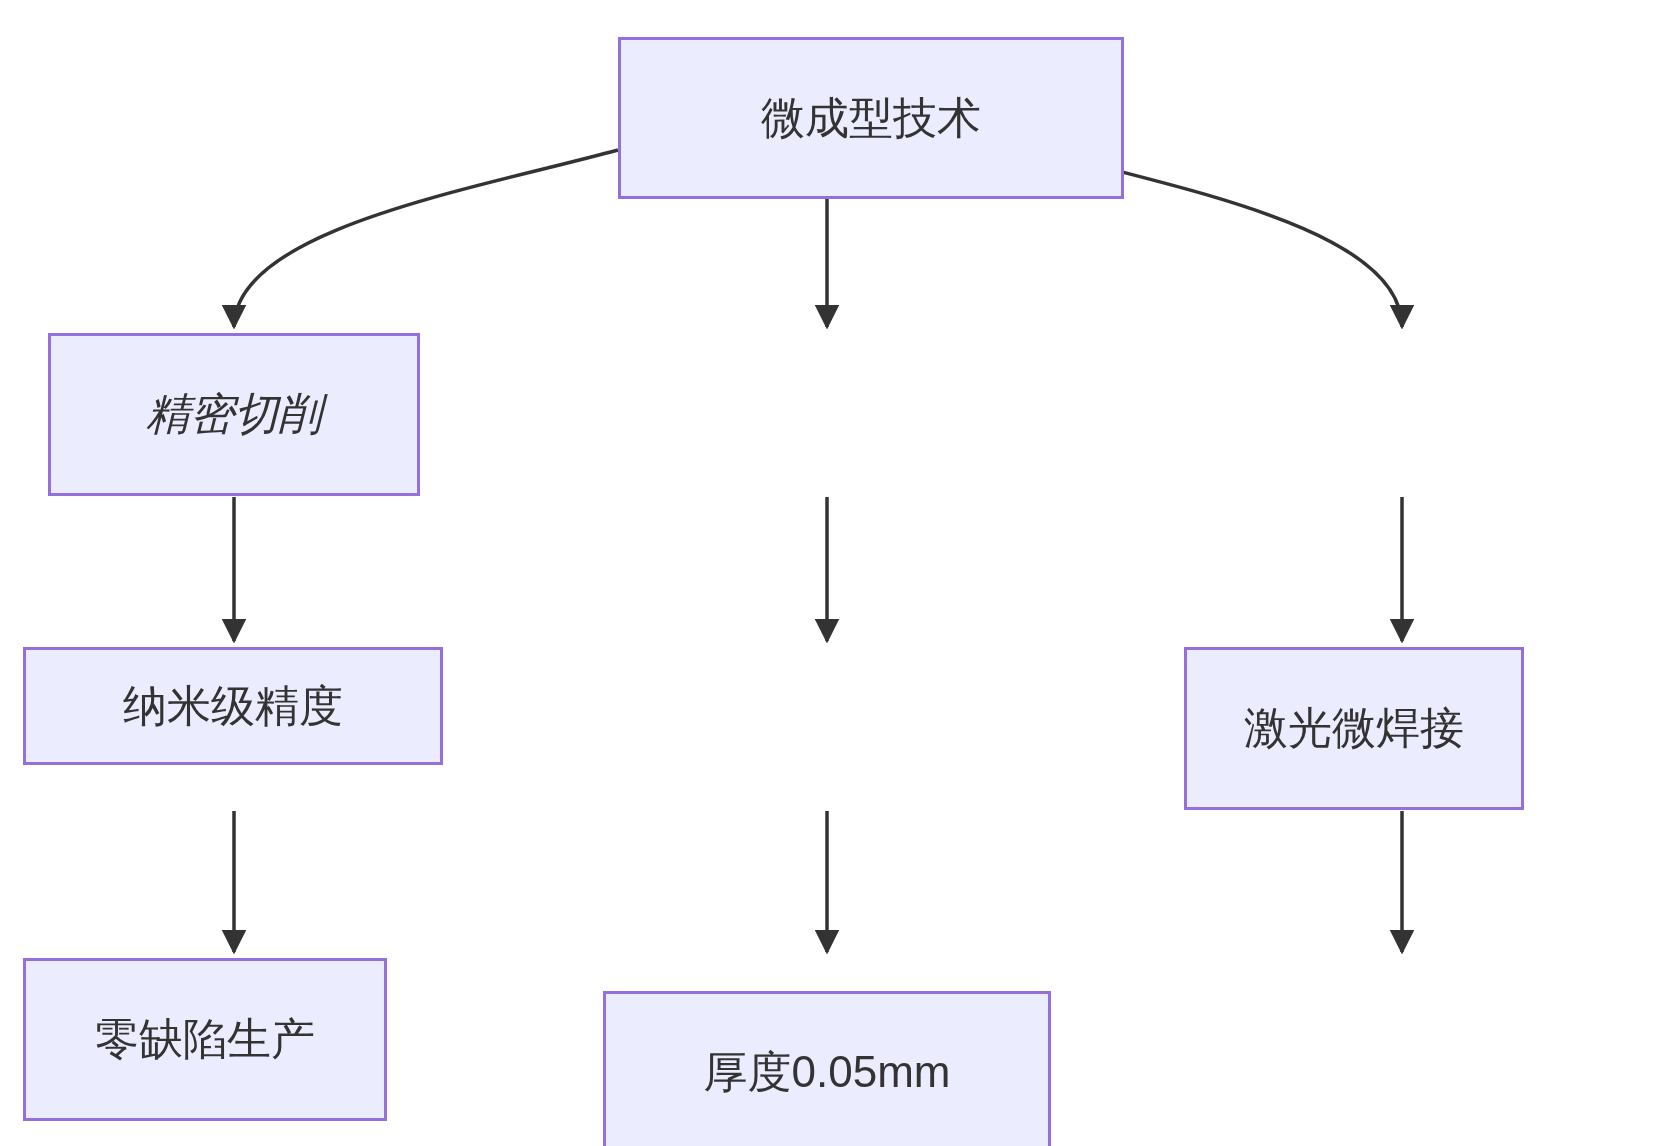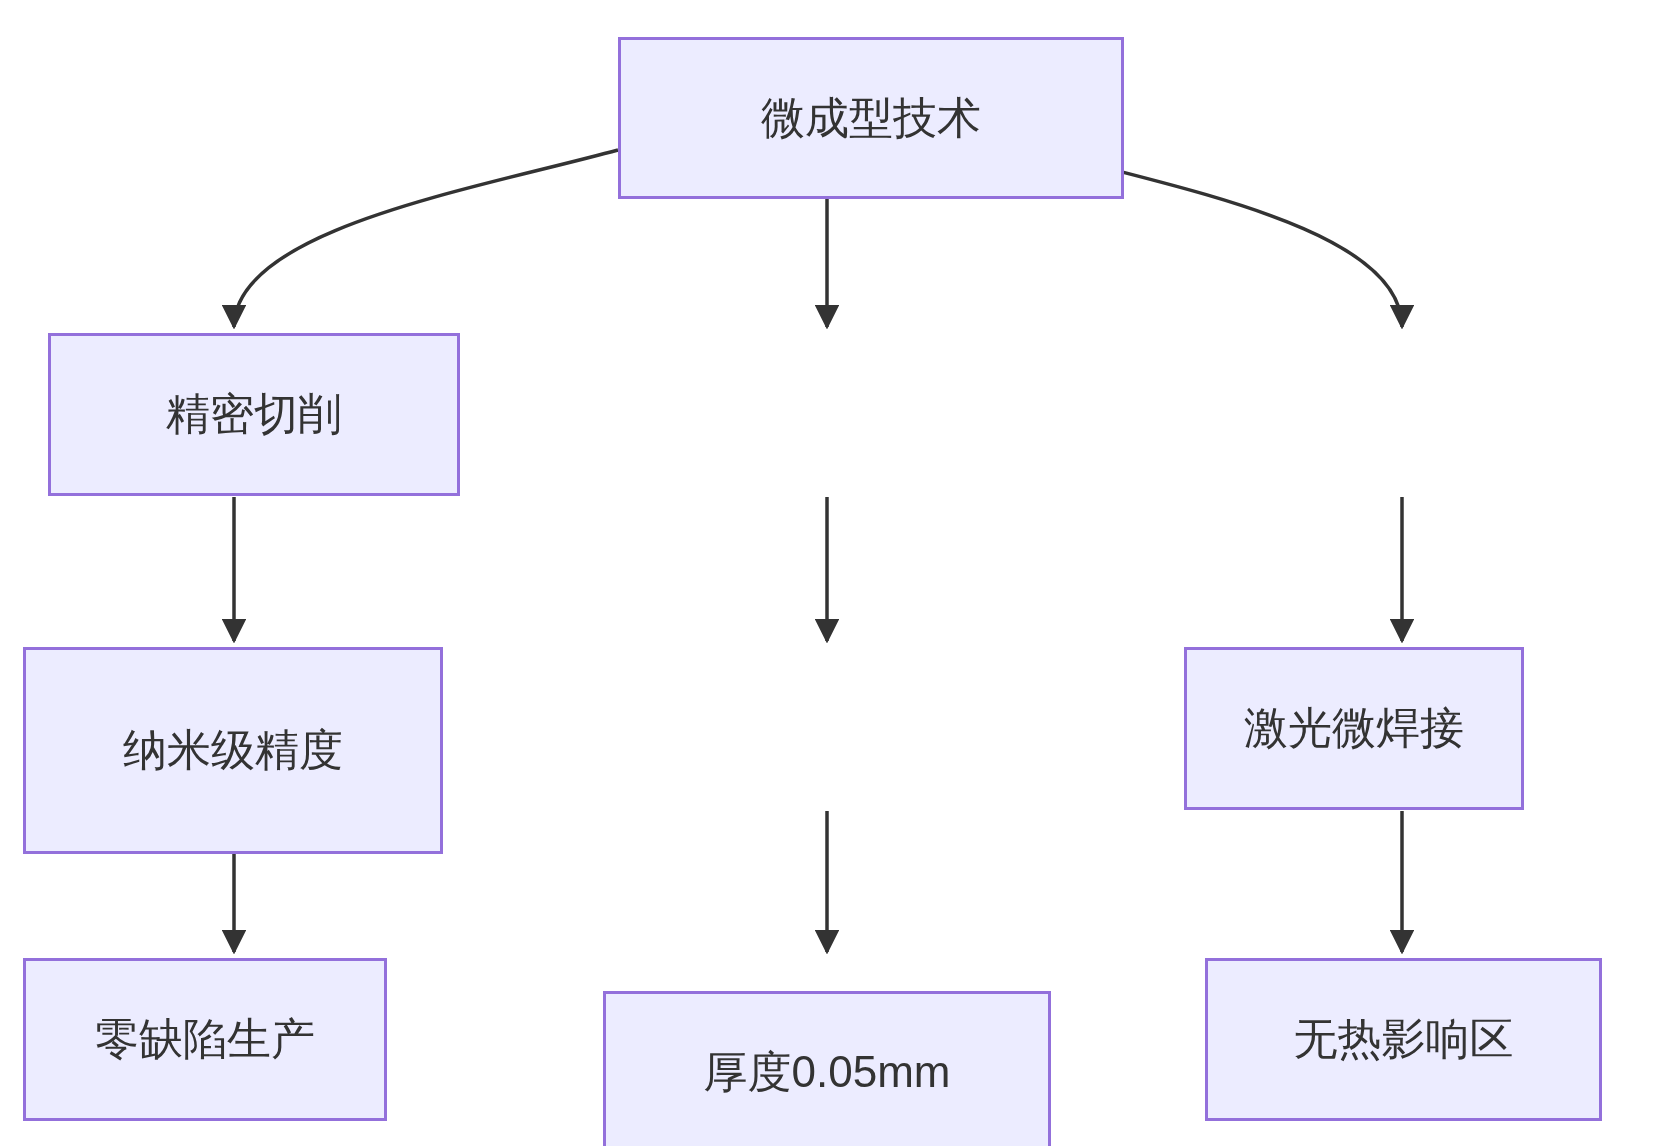--- a/index.html
+++ b/index.html
@@ -24,24 +24,24 @@
     display:flex;
     align-items:center;
     justify-content:center;
     color:#333333;
     font-size:44px;
     line-height:1.2;
     white-space:nowrap;
   }
   
   .n-root             { left:618px;  top:37px;  width:506px; height:162px; }
-  .n-branch-cutting   { left:48px;   top:333px; width:412px; height:163px; }
+  .n-branch-cutting   { left:48px;   top:333px; width:372px; height:163px;font-style:italic; }
   .n-branch-stamping  { left:665px;  top:333px; width:324px; height:163px; }
   .n-branch-joining   { left:1250px; top:333px; width:305px; height:163px; }
-  .n-feature-cutting  { left:23px;   top:647px; width:420px; height:207px; }
+  .n-feature-cutting  { left:23px;   top:647px; width:420px; height:118px; }
   .n-feature-stamping { left:593px;  top:647px; width:468px; height:163px; }
   .n-feature-joining  { left:1184px; top:647px; width:340px; height:163px; }
   .n-result-cutting   { left:23px;   top:958px; width:364px; height:163px; }
   .n-result-stamping  { left:603px;  top:958px; width:448px; height:163px;margin-top:33px; }
   .n-result-joining   { left:1205px; top:958px; width:397px; height:163px; }
 </style>
 </head>
 <body>
 
 <div class="canvas">
@@ -80,17 +80,14 @@
   <div class="node n-feature-joining">
     <span>激光微焊接</span>
   </div>
 
   <div class="node n-result-cutting">
     <span>零缺陷生产</span>
   </div>
   <div class="node n-result-stamping">
     <span>厚度0.05mm</span>
   </div>
-  <div class="node n-result-joining">
-    <span>无热影响区</span>
-  </div>
 
 </div>
 
 </body></html>

